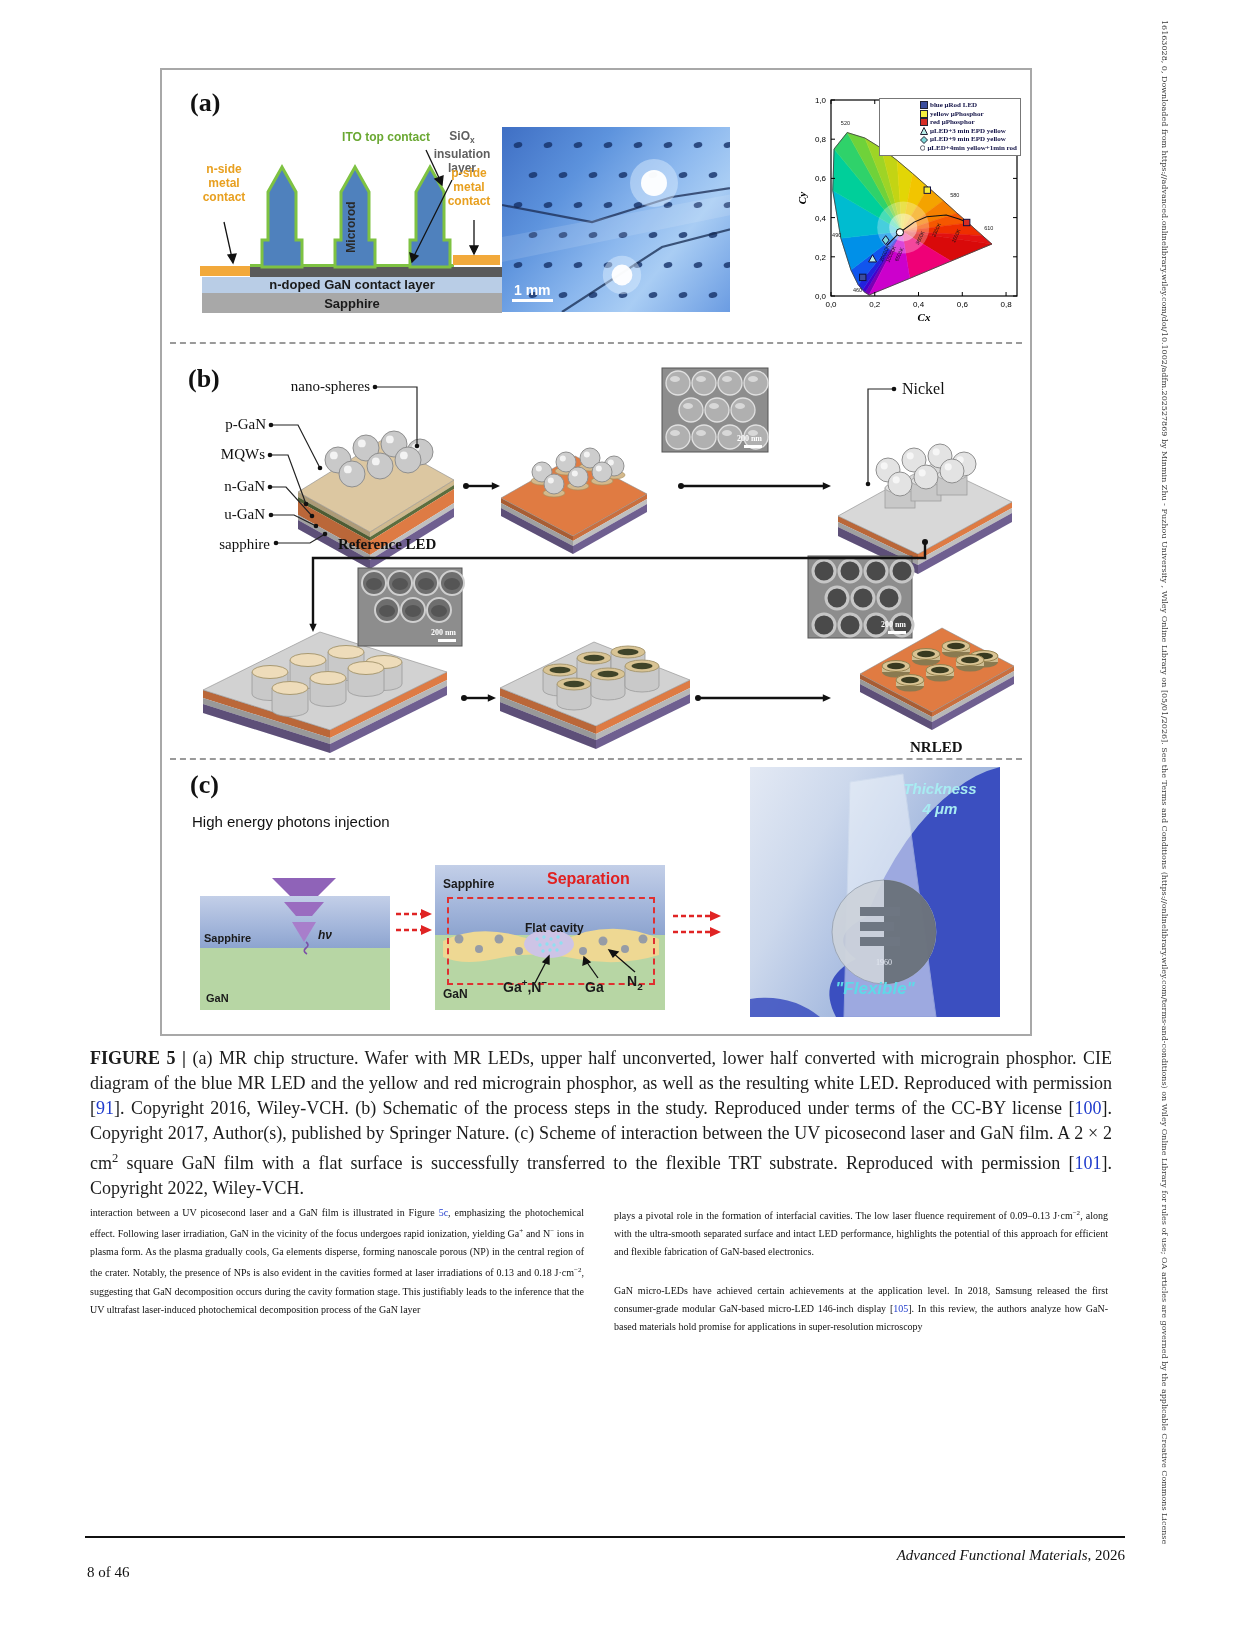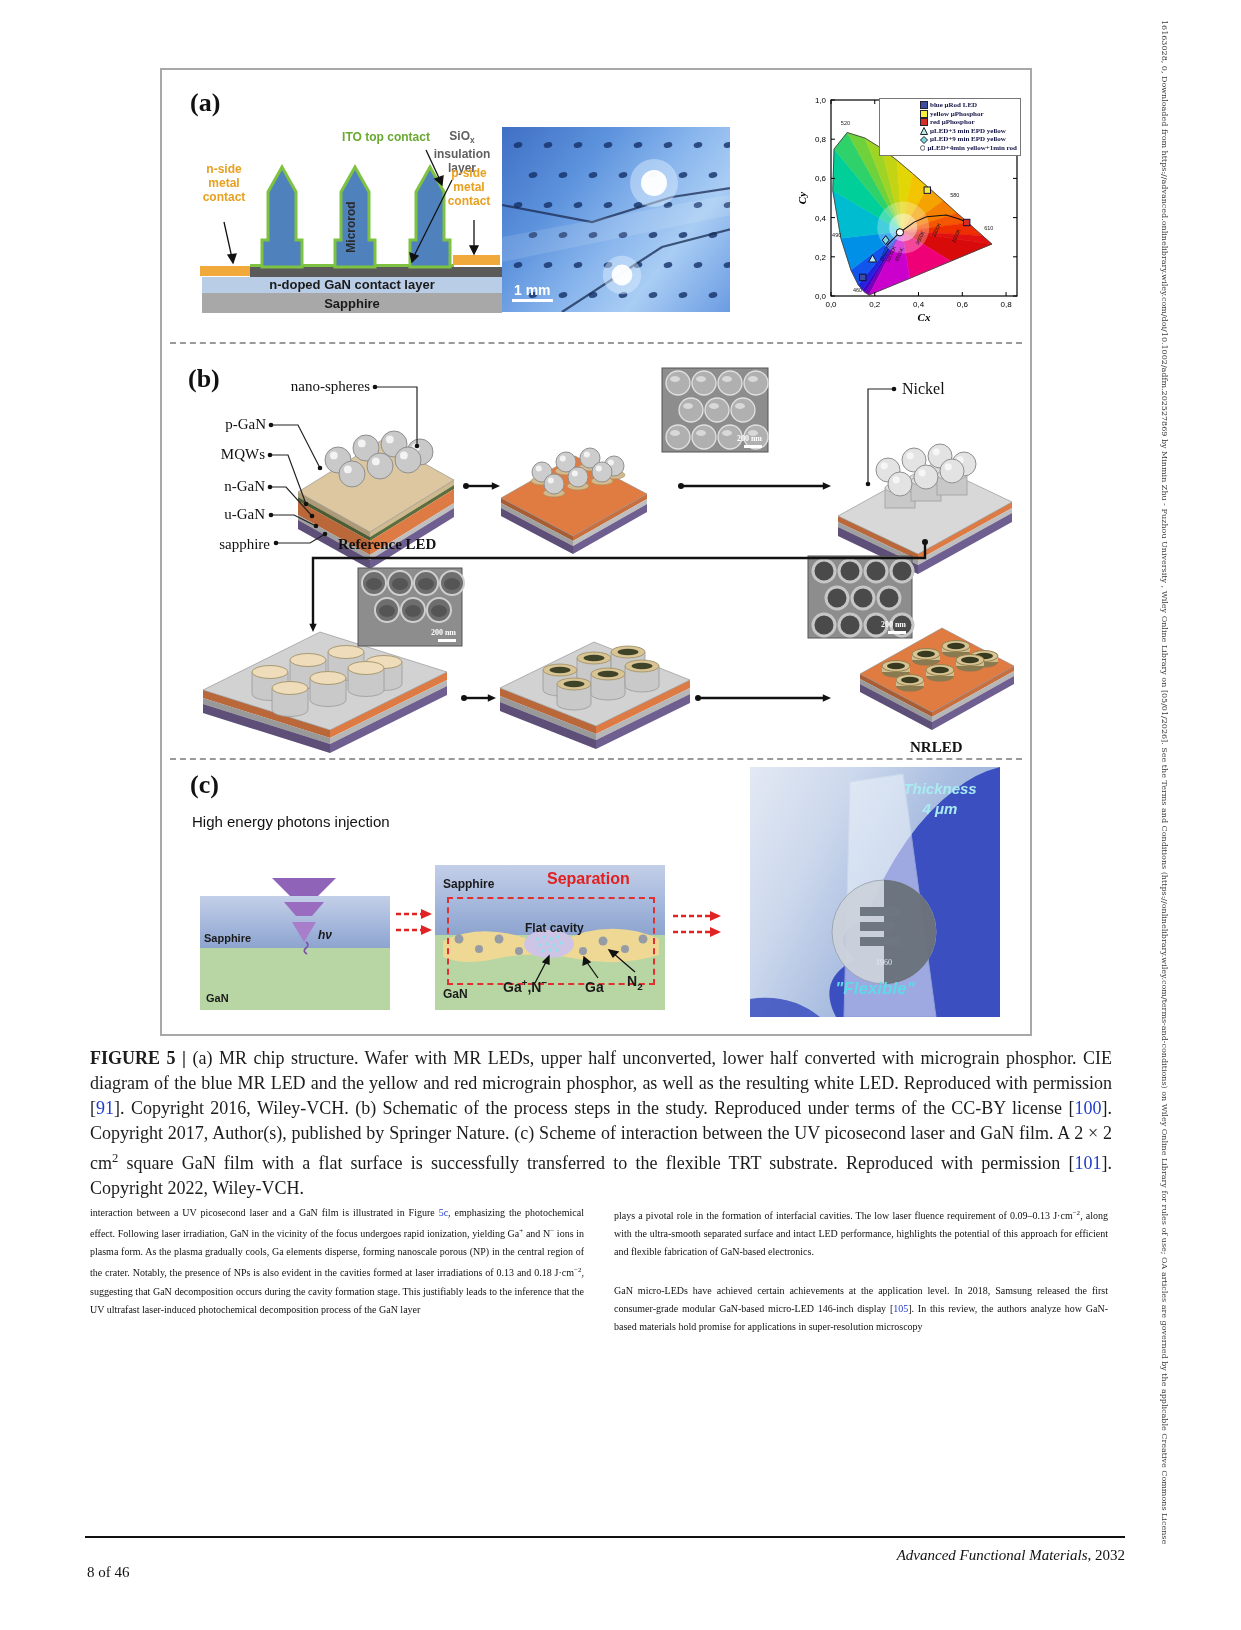--- a/index.html
+++ b/index.html
@@ -698,16 +698,16 @@
   <div class="abs bodycol" style="left:90px;top:1204px;width:494px;">
     <p><span>interaction between a UV picosecond laser and a GaN film is illustrated in Figure </span><span class="ref">5c</span><span>, emphasizing the photochemical effect. Following laser irradiation, GaN in the vicinity of the focus undergoes rapid ionization, yielding Ga</span><sup>+</sup><span> and N</span><sup>−</sup><span> ions in plasma form. As the plasma gradually cools, Ga elements disperse, forming nanoscale porous (NP) in the central region of the crater. Notably, the presence of NPs is also evident in the cavities formed at laser irradiations of 0.13 and 0.18 J·cm</span><sup>−2</sup><span>, suggesting that GaN decomposition occurs during the cavity formation stage. This justifiably leads to the inference that the UV ultrafast laser-induced photochemical decomposition process of the GaN layer</span></p>
   </div>
   <div class="abs bodycol" style="left:614px;top:1204px;width:494px;">
     <p><span>plays a pivotal role in the formation of interfacial cavities. The low laser fluence requirement of 0.09–0.13 J·cm</span><sup>−2</sup><span>, along with the ultra-smooth separated surface and intact LED performance, highlights the potential of this approach for efficient and flexible fabrication of GaN-based electronics.</span></p>
     <p><span>GaN micro-LEDs have achieved certain achievements at the application level. In 2018, Samsung released the first consumer-grade modular GaN-based micro-LED 146-inch display [</span><span class="ref">105</span><span>]. In this review, the authors analyze how GaN-based materials hold promise for applications in super-resolution microscopy</span></p>
   </div>
 
   <div class="abs footrule"></div>
   <div class="abs footer-txt" style="left:87px;top:1547px;margin-top:17px;">8 of 46</div>
-  <div class="abs footer-txt" style="left:625px;top:1547px;width:500px;text-align:right;"><span class="it">Advanced Functional Materials</span><span>, 2032</span></div>
+  <div class="abs footer-txt" style="left:625px;top:1547px;width:500px;text-align:right;"><span class="it">Advanced Functional Materials</span><span>, 2026</span></div>
 
   <div class="abs sidebar">16163028, 0, Downloaded from https://advanced.onlinelibrary.wiley.com/doi/10.1002/adfm.202527869 by Minmin Zhu - Fuzhou University , Wiley Online Library on [05/01/2026]. See the Terms and Conditions (https://onlinelibrary.wiley.com/terms-and-conditions) on Wiley Online Library for rules of use; OA articles are governed by the applicable Creative Commons License</div>
 </div>
 
 </body></html>

